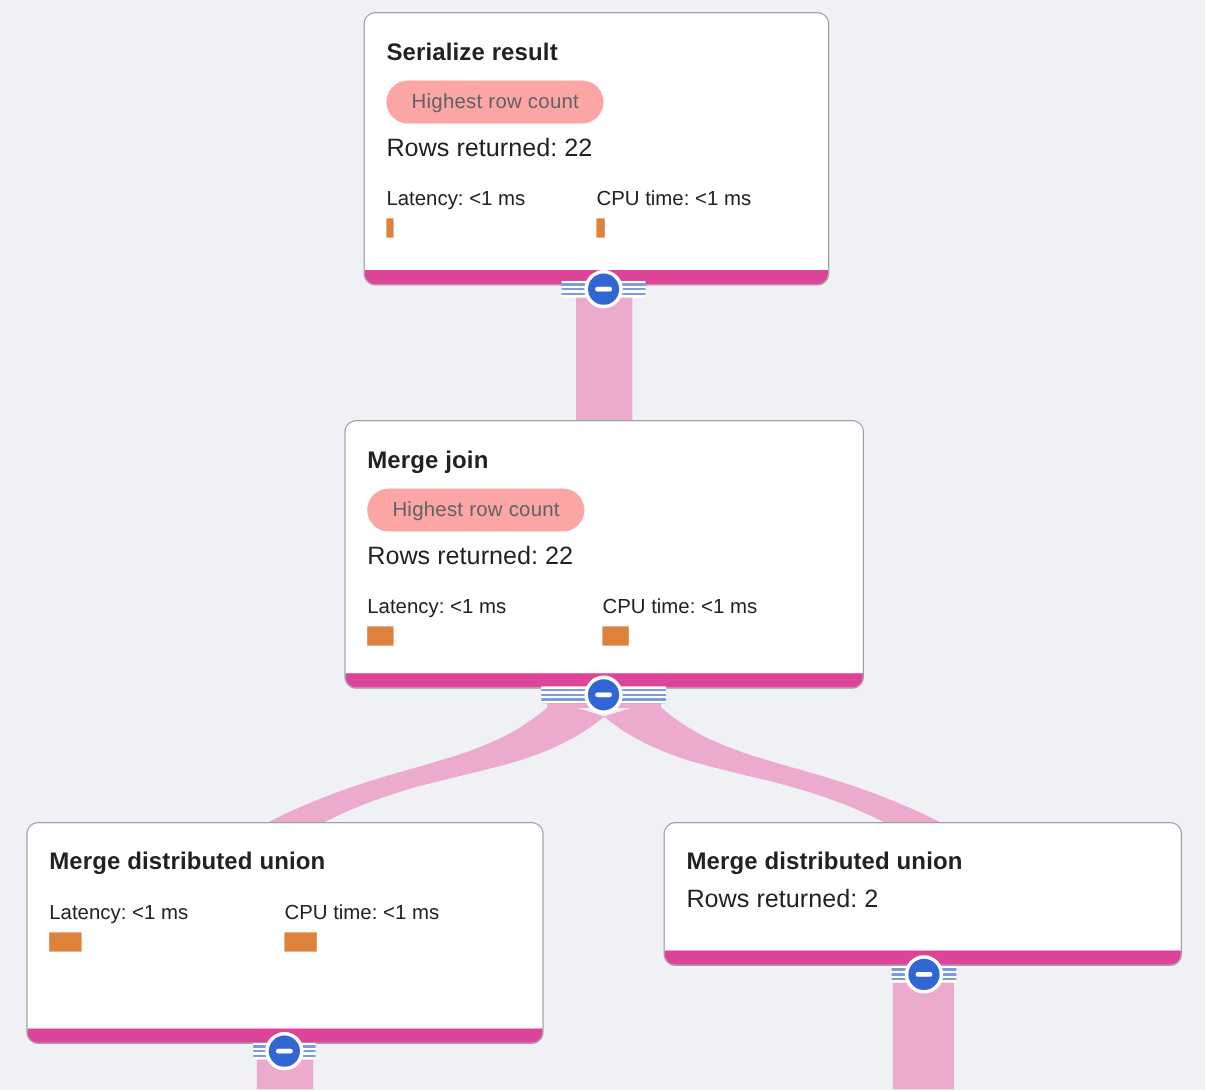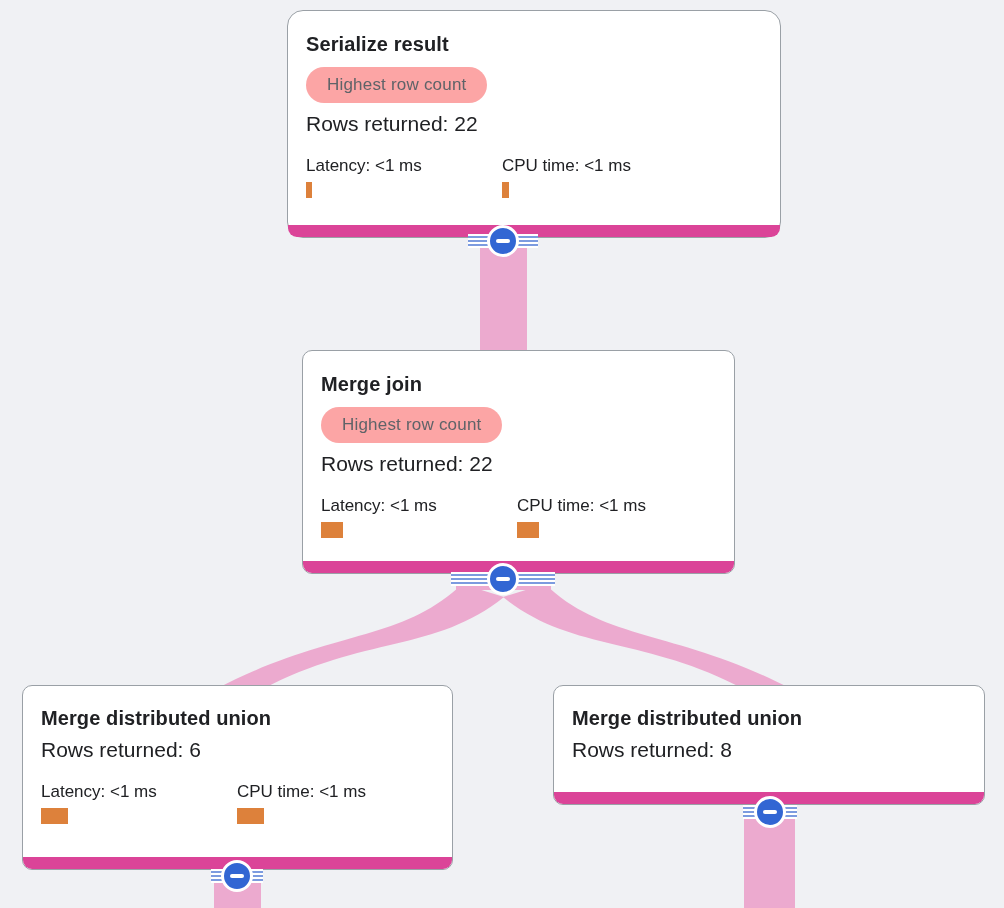--- a/index.html
+++ b/index.html
@@ -131,77 +131,76 @@
 
     <path d="M 462 584 C 402 642, 328 630, 216 689 L 263 689 C 363 636, 436 652, 504 597 Z" fill="#ecaacf"></path>
 
     <path d="M 545 584 C 605 642, 679 630, 791 689 L 744 689 C 644 636, 571 652, 503 597 Z" fill="#ecaacf"></path>
 
     <rect x="214" y="880" width="47" height="28" fill="#ecaacf"></rect>
 
     <rect x="744" y="806" width="51" height="102" fill="#ecaacf"></rect>
   </svg>
 
-  <div class="card" style="left:287px;top:10px;width:494px;height:228px;border-radius:16px;">
+  <div class="card" style="left:303px;top:10px;width:388px;height:228px;">
     <div class="card-title">Serialize result</div>
     <div>
       <span class="badge">Highest row count</span>
     </div>
     <div class="rows-line">Rows returned: 22</div>
     <div class="metrics">
       <div class="metric">
         <div class="metric-label">Latency: &lt;1 ms</div>
         <div class="metric-bar" style="width: 6px;"></div>
       </div>
       <div class="metric">
         <div class="metric-label">CPU time: &lt;1 ms</div>
         <div class="metric-bar" style="width: 7px;"></div>
       </div>
     </div>
     <div class="accent-bar"></div>
   </div>
 
-  <div class="card" style="left:302px;top:350px;width:433px;height:224px;">
+  <div class="card" style="left:287px;top:350px;width:433px;height:224px;">
     <div class="card-title">Merge join</div>
     <div>
       <span class="badge">Highest row count</span>
     </div>
     <div class="rows-line">Rows returned: 22</div>
     <div class="metrics">
       <div class="metric">
         <div class="metric-label">Latency: &lt;1 ms</div>
         <div class="metric-bar" style="width: 22px;"></div>
       </div>
       <div class="metric">
         <div class="metric-label">CPU time: &lt;1 ms</div>
         <div class="metric-bar" style="width: 22px;"></div>
       </div>
     </div>
     <div class="accent-bar"></div>
   </div>
 
   <div class="card" style="left:22px;top:685px;width:431px;height:185px;padding-top:20px;">
     <div class="card-title" style="margin-bottom:9px;">Merge distributed union</div>
-    <div class="rows-line">Rows returned: 6</div>
     <div class="metrics">
       <div class="metric">
         <div class="metric-label">Latency: &lt;1 ms</div>
         <div class="metric-bar" style="width: 27px;"></div>
       </div>
       <div class="metric">
         <div class="metric-label">CPU time: &lt;1 ms</div>
         <div class="metric-bar" style="width: 27px;"></div>
       </div>
     </div>
     <div class="accent-bar"></div>
   </div>
 
   <div class="card" style="left:553px;top:685px;width:432px;height:120px;padding-top:20px;">
     <div class="card-title" style="margin-bottom:9px;">Merge distributed union</div>
-    <div class="rows-line">Rows returned: 8</div>
+    <div class="rows-line">Rows returned: 2</div>
     <div class="accent-bar"></div>
   </div>
 
   <div class="collapse" style="left:468px;top:225px;width:70px;height:32px;">
     <div class="stripes"></div>
     <div class="circle">
       <div class="minus"></div>
     </div>
   </div>
 

